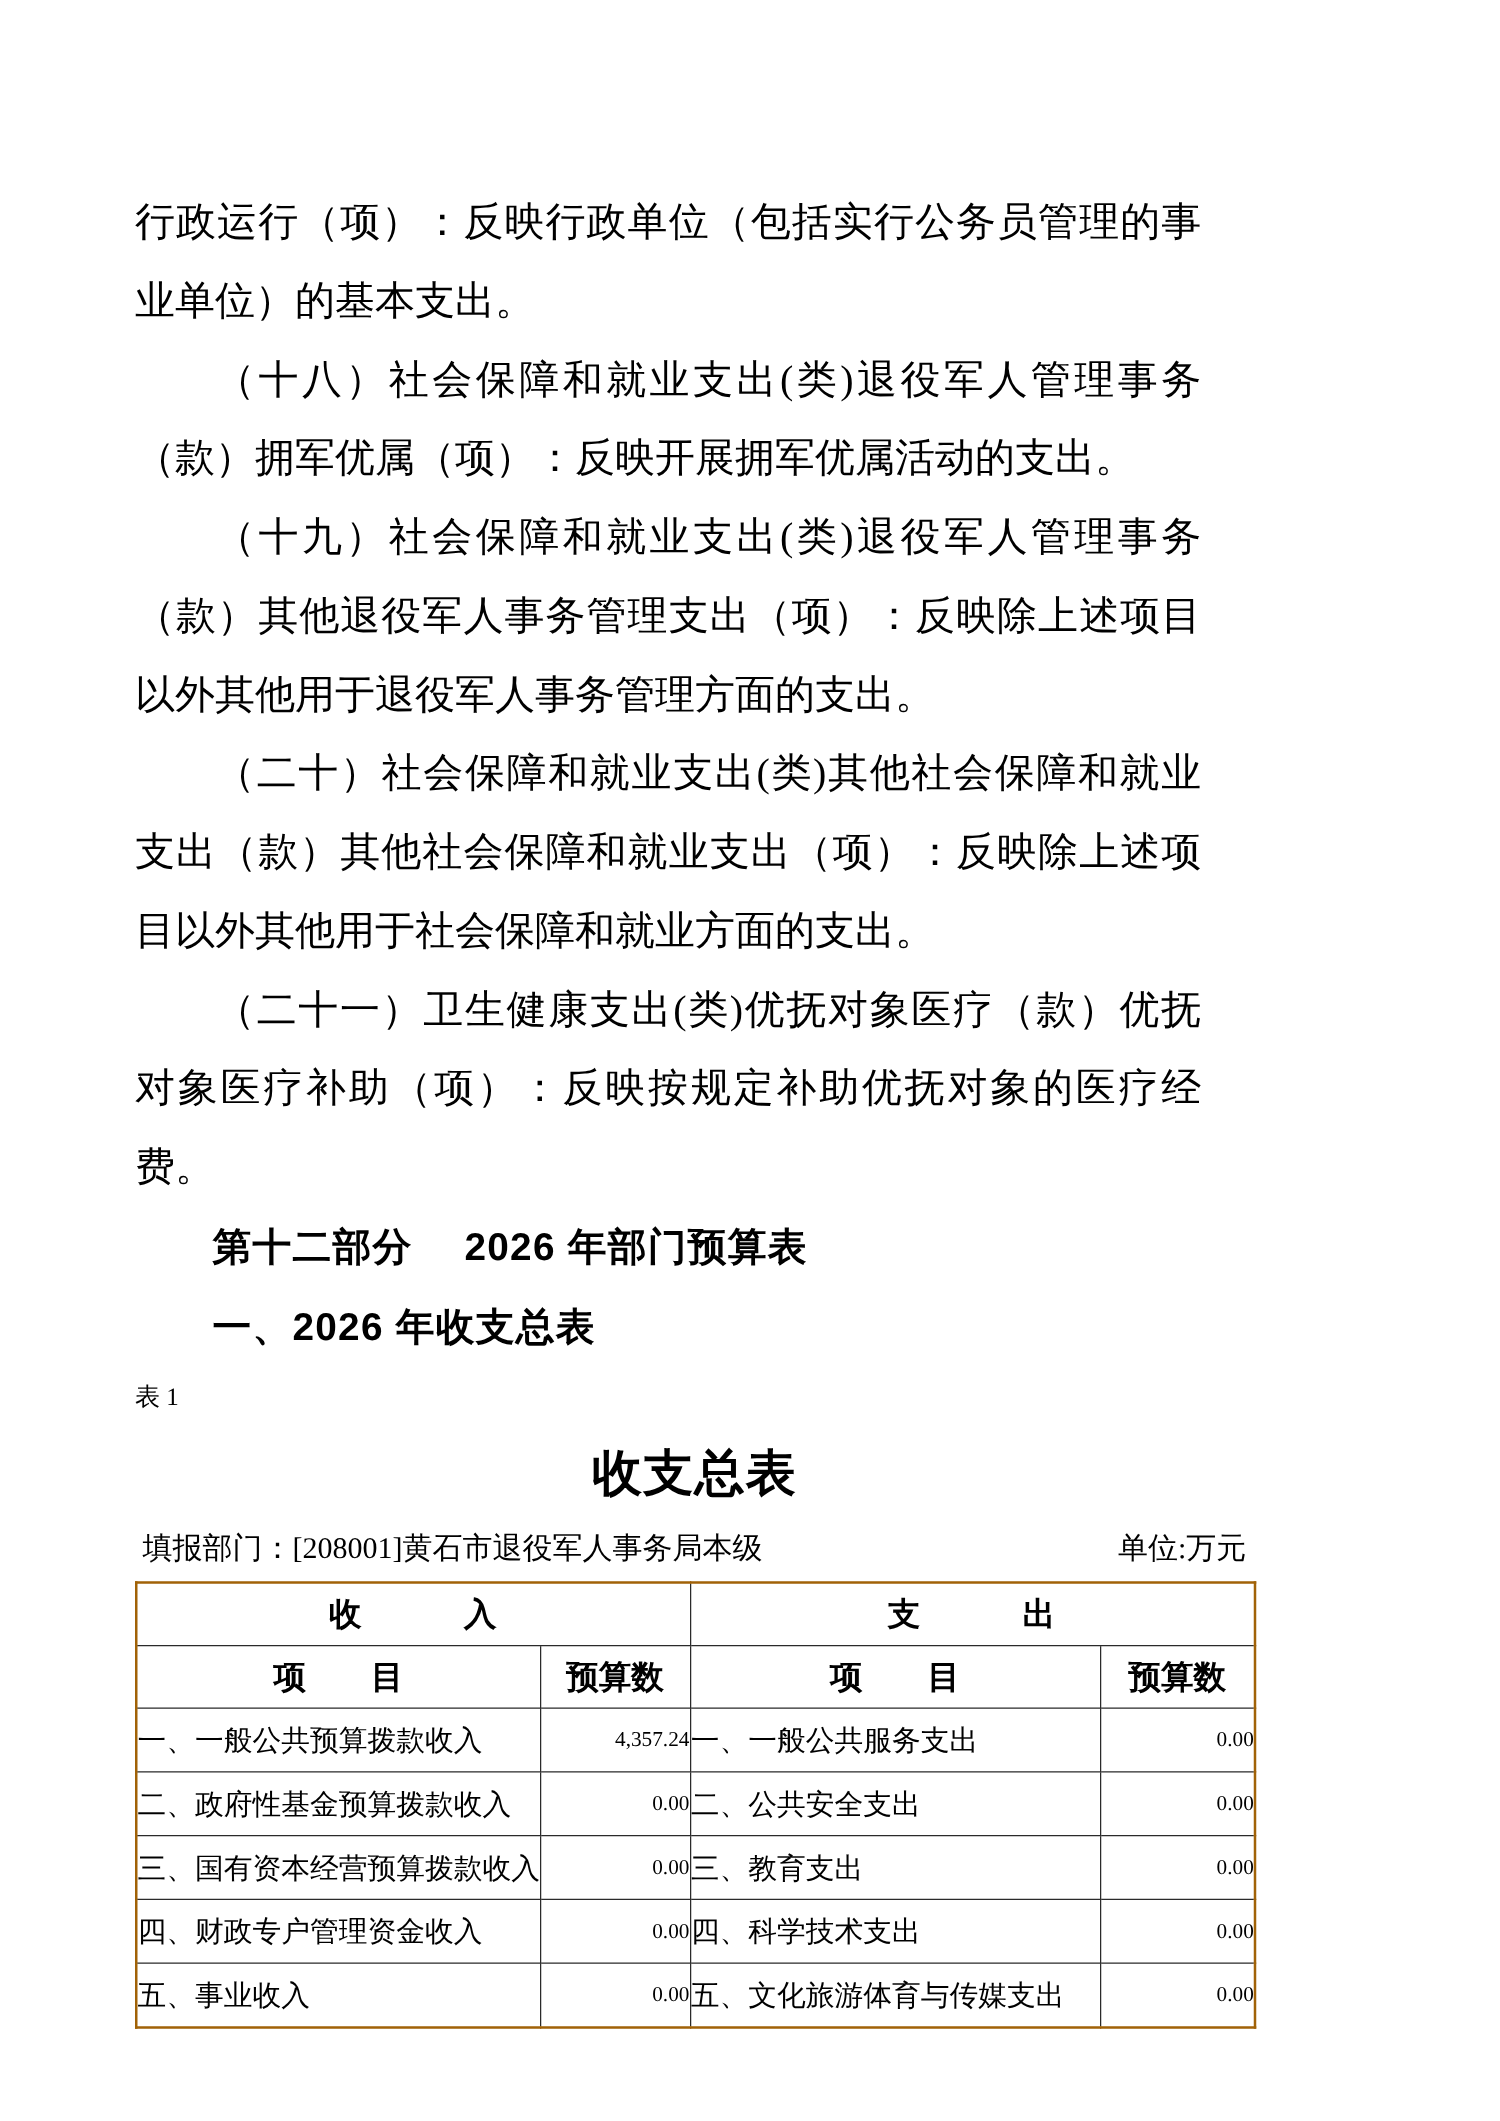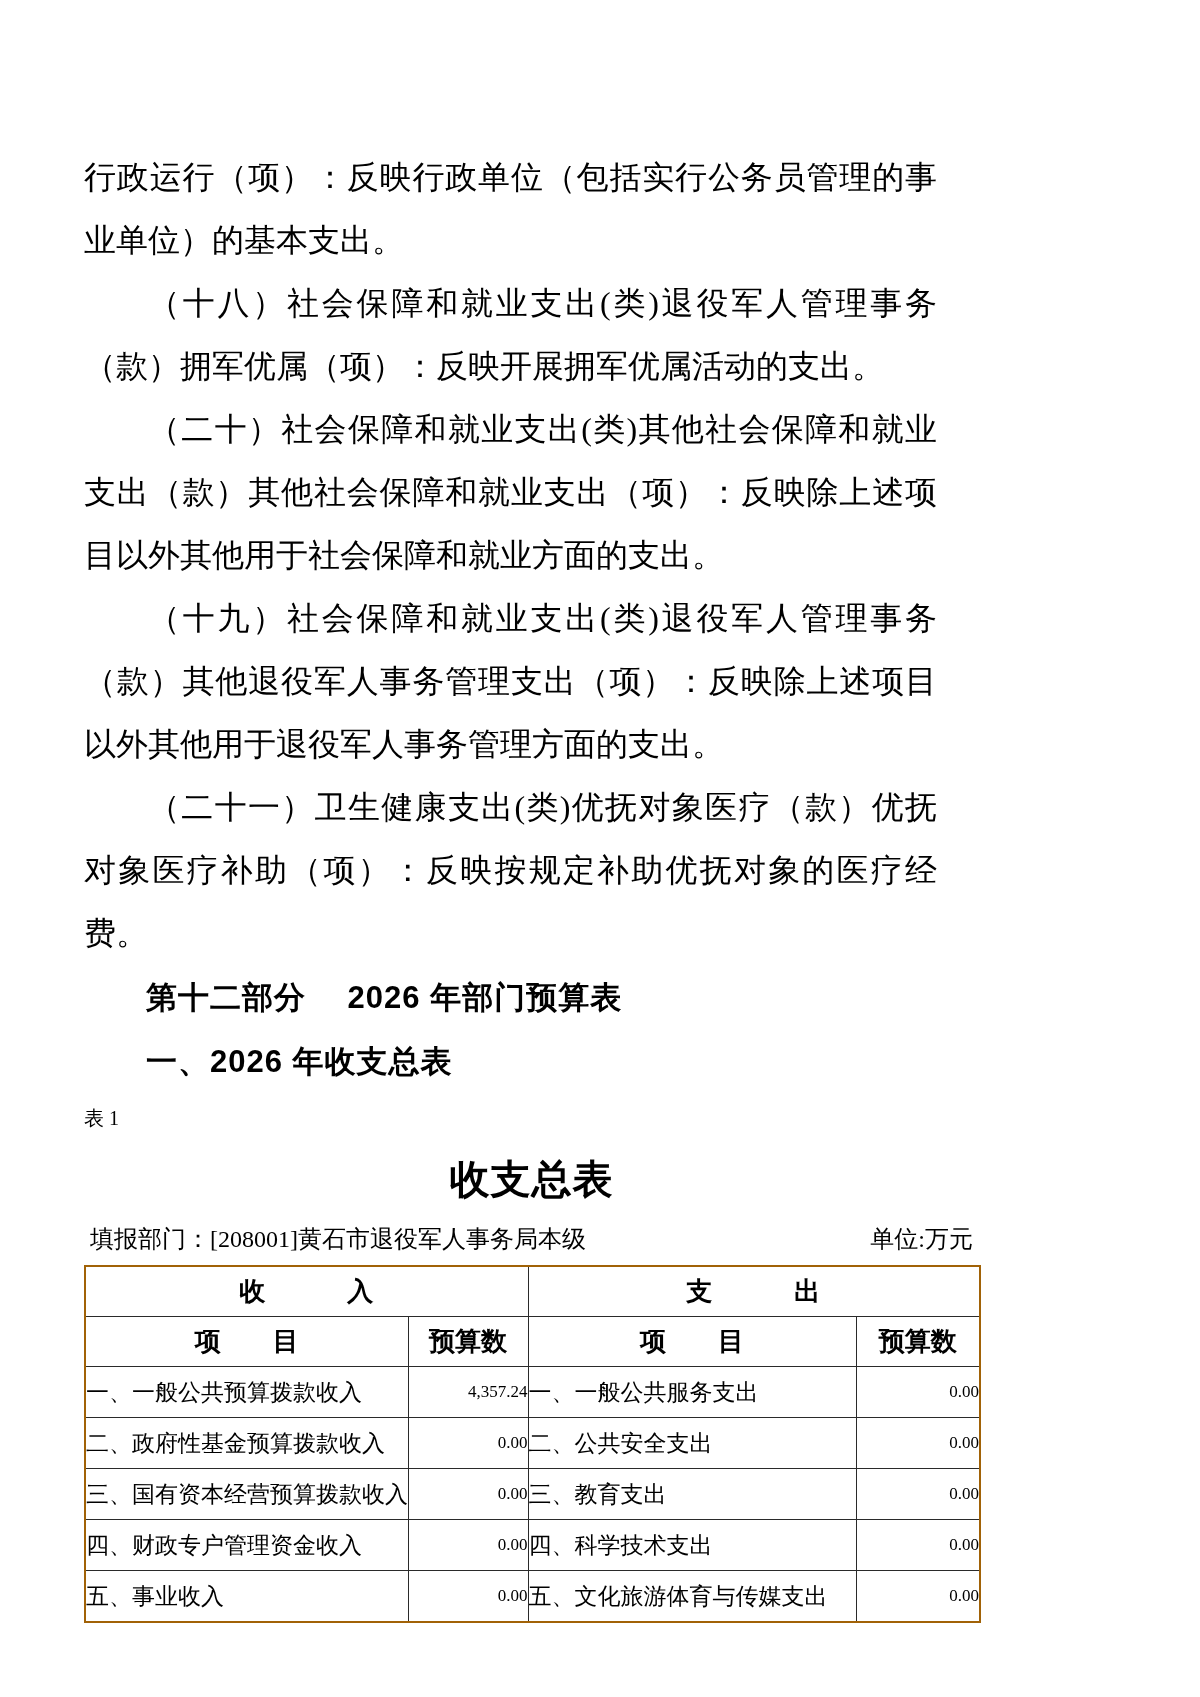--- a/index.html
+++ b/index.html
@@ -10,21 +10,21 @@
   .page {
     position: relative;
     width: 1200px;
     height: 1697px;
     background: #ffffff;
     color: #000000;
     overflow: hidden;
     font-family: "Liberation Serif", "DejaVu Serif", serif;
   }
   .content {
-    margin-left: 84px;
+    margin-left: 108px;
     width: 895px;
   }
   
   .paragraphs {
     padding-top: 146px;
     width: 853px;
   }
   .para {
     margin: 0;
     font-size: 32px;
@@ -130,22 +130,22 @@
 </style>
 </head>
 <body>
 
 <div class="page">
   <div class="content">
 
     <div class="paragraphs">
       <p class="para">行政运行（项）：反映行政单位（包括实行公务员管理的事业单位）的基本支出。</p>
       <p class="para indent">（十八）社会保障和就业支出(类)退役军人管理事务（款）拥军优属（项）：反映开展拥军优属活动的支出。</p>
+      <p class="para indent">（十九）社会保障和就业支出(类)退役军人管理事务（款）其他退役军人事务管理支出（项）：反映除上述项目以外其他用于退役军人事务管理方面的支出。</p>
       <p class="para indent">（二十）社会保障和就业支出(类)其他社会保障和就业支出（款）其他社会保障和就业支出（项）：反映除上述项目以外其他用于社会保障和就业方面的支出。</p>
-      <p class="para indent">（十九）社会保障和就业支出(类)退役军人管理事务（款）其他退役军人事务管理支出（项）：反映除上述项目以外其他用于退役军人事务管理方面的支出。</p>
       <p class="para indent">（二十一）卫生健康支出(类)优抚对象医疗（款）优抚对象医疗补助（项）：反映按规定补助优抚对象的医疗经费。</p>
     </div>
 
     <div class="section-heading">第十二部分　 2026 年部门预算表</div>
     <div class="sub-heading">一、2026 年收支总表</div>
 
     <div class="table-label">表 1</div>
 
     <div class="table-title">收支总表</div>
 

